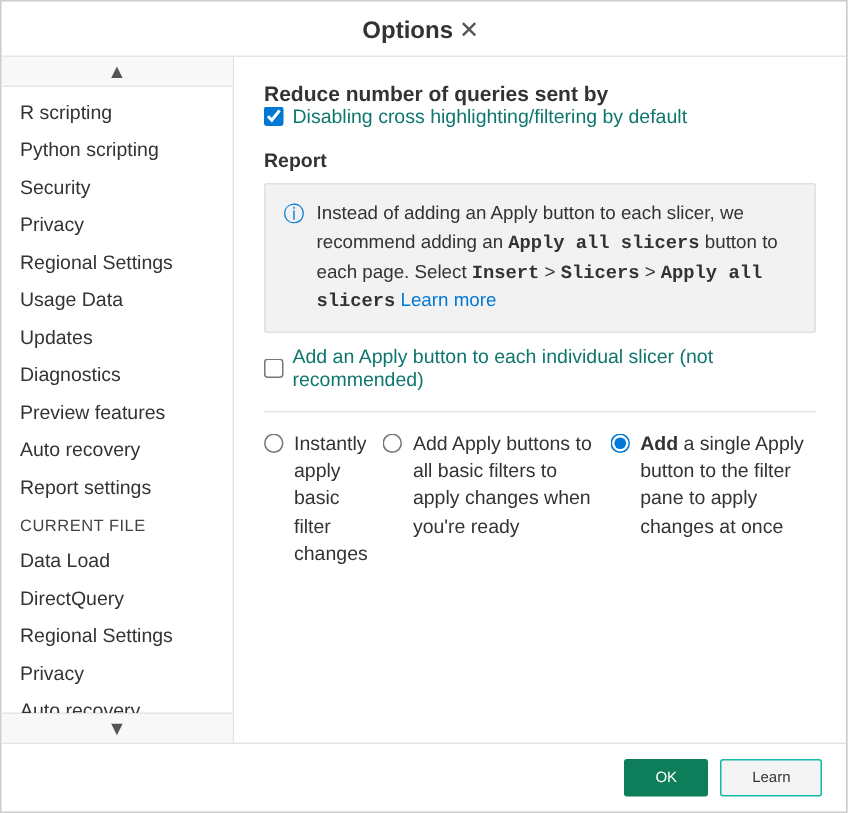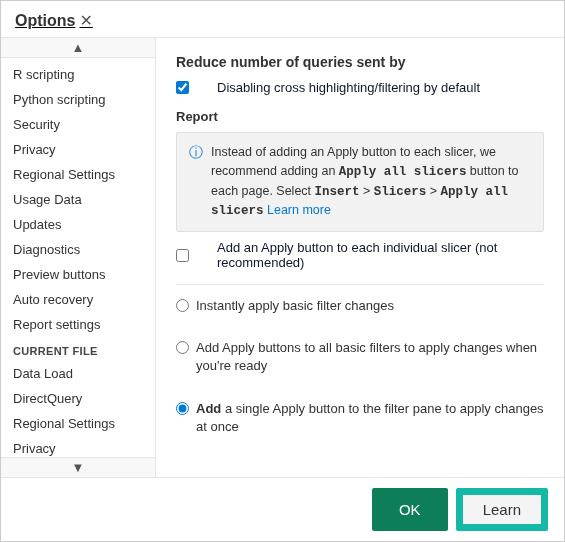--- a/index.html
+++ b/index.html
@@ -18,24 +18,23 @@
       background: #fff;
       border: 1px solid #ccc;
       box-shadow: 0 4px 20px rgba(0,0,0,0.2);
       display: flex;
       flex-direction: column;
       position: relative;
     }
     .title-bar {
       display: flex;
       align-items: center;
-      justify-content: flex-start;
+      justify-content: center;
       padding: 10px 14px 6px 14px;
       flex-shrink: 0;
-      text-decoration: underline;
     }
     .title-bar-title {
       font-size: 16px;
       font-weight: 600;
       color: #333;
     }
     .close-btn {
       background: none;
       border: none;
       font-size: 16px;
@@ -71,21 +70,21 @@
       cursor: pointer;
       color: #333;
       font-size: 13px;
       white-space: nowrap;
       overflow: hidden;
       text-overflow: ellipsis;
     }
     .sidebar-section-header {
       padding: 8px 12px 4px 12px;
       font-size: 11px;
-      font-weight: 700;
+      font-weight: 400;
       color: #444;
       letter-spacing: 0.03em;
       text-transform: uppercase;
     }
     .scroll-arrow {
       width: 100%;
       height: 20px;
       display: flex;
       align-items: center;
       justify-content: center;
@@ -101,37 +100,36 @@
     }
     .main-content {
       flex: 1;
       padding: 16px 20px;
       overflow-y: auto;
     }
     .section-title {
       font-size: 14px;
       font-weight: 600;
       color: #333;
-      margin-bottom: 10px;
+      margin-bottom: 0;
     }
     .checkbox-row {
       display: flex;
       align-items: center;
       gap: 6px;
       margin-bottom: 14px;
     }
     .checkbox-row input[type="checkbox"] {
       accent-color: #0078d4;
       width: 13px;
       height: 13px;
     }
     .checkbox-label {
-      color: #0f172a;
-      font-size: 13px;
-      margin-left: 22px;
+      color: #0f766e;
+      font-size: 13px;
     }
     .subsection-title {
       font-size: 13px;
       font-weight: 700;
       color: #333;
       margin-bottom: 8px;
     }
     .info-box {
       background: #f2f2f2;
       border: 1px solid #e0e0e0;
@@ -164,22 +162,22 @@
       gap: 6px;
       margin-bottom: 14px;
       margin-left: 0;
     }
     .checkbox-row-small input[type="checkbox"] {
       width: 13px;
       height: 13px;
     }
     .radio-group {
       display: flex;
-      flex-direction: column;
-      gap: 24px;
+      flex-direction: row;
+      gap: 7px;
     }
     .radio-row {
       display: flex;
       align-items: flex-start;
       gap: 7px;
     }
     .radio-row input[type="radio"] {
       accent-color: #0078d4;
       margin-top: 2px;
       width: 13px;
@@ -196,24 +194,24 @@
       display: flex;
       align-items: center;
       justify-content: flex-end;
       padding: 10px 16px;
       border-top: 1px solid #e5e5e5;
       gap: 8px;
       flex-shrink: 0;
     }
     .btn {
       padding: 6px 20px;
-      font-size: 15px;
+      font-size: 10px;
       cursor: pointer;
       border-radius: 2px;
-      border: 7px solid #14b8a6;
+      border: 1px solid #14b8a6;
       background: #f4f4f4;
       color: #333;
     }
     .btn-primary {
       background: #0d7d5a;
       color: #fff;
       border-color: #0d7d5a;
     }
     .divider {
       height: 1px;
@@ -237,21 +235,21 @@
       <div class="scroll-arrow scroll-arrow-top">▲</div>
       <div class="sidebar-scroll">
         <div class="sidebar-item">R scripting</div>
         <div class="sidebar-item">Python scripting</div>
         <div class="sidebar-item">Security</div>
         <div class="sidebar-item">Privacy</div>
         <div class="sidebar-item">Regional Settings</div>
         <div class="sidebar-item">Usage Data</div>
         <div class="sidebar-item">Updates</div>
         <div class="sidebar-item">Diagnostics</div>
-        <div class="sidebar-item">Preview buttons</div>
+        <div class="sidebar-item">Preview features</div>
         <div class="sidebar-item">Auto recovery</div>
         <div class="sidebar-item">Report settings</div>
 
         <div class="sidebar-section-header">CURRENT FILE</div>
 
         <div class="sidebar-item">Data Load</div>
         <div class="sidebar-item">DirectQuery</div>
         <div class="sidebar-item">Regional Settings</div>
         <div class="sidebar-item">Privacy</div>
         <div class="sidebar-item">Auto recovery</div>

